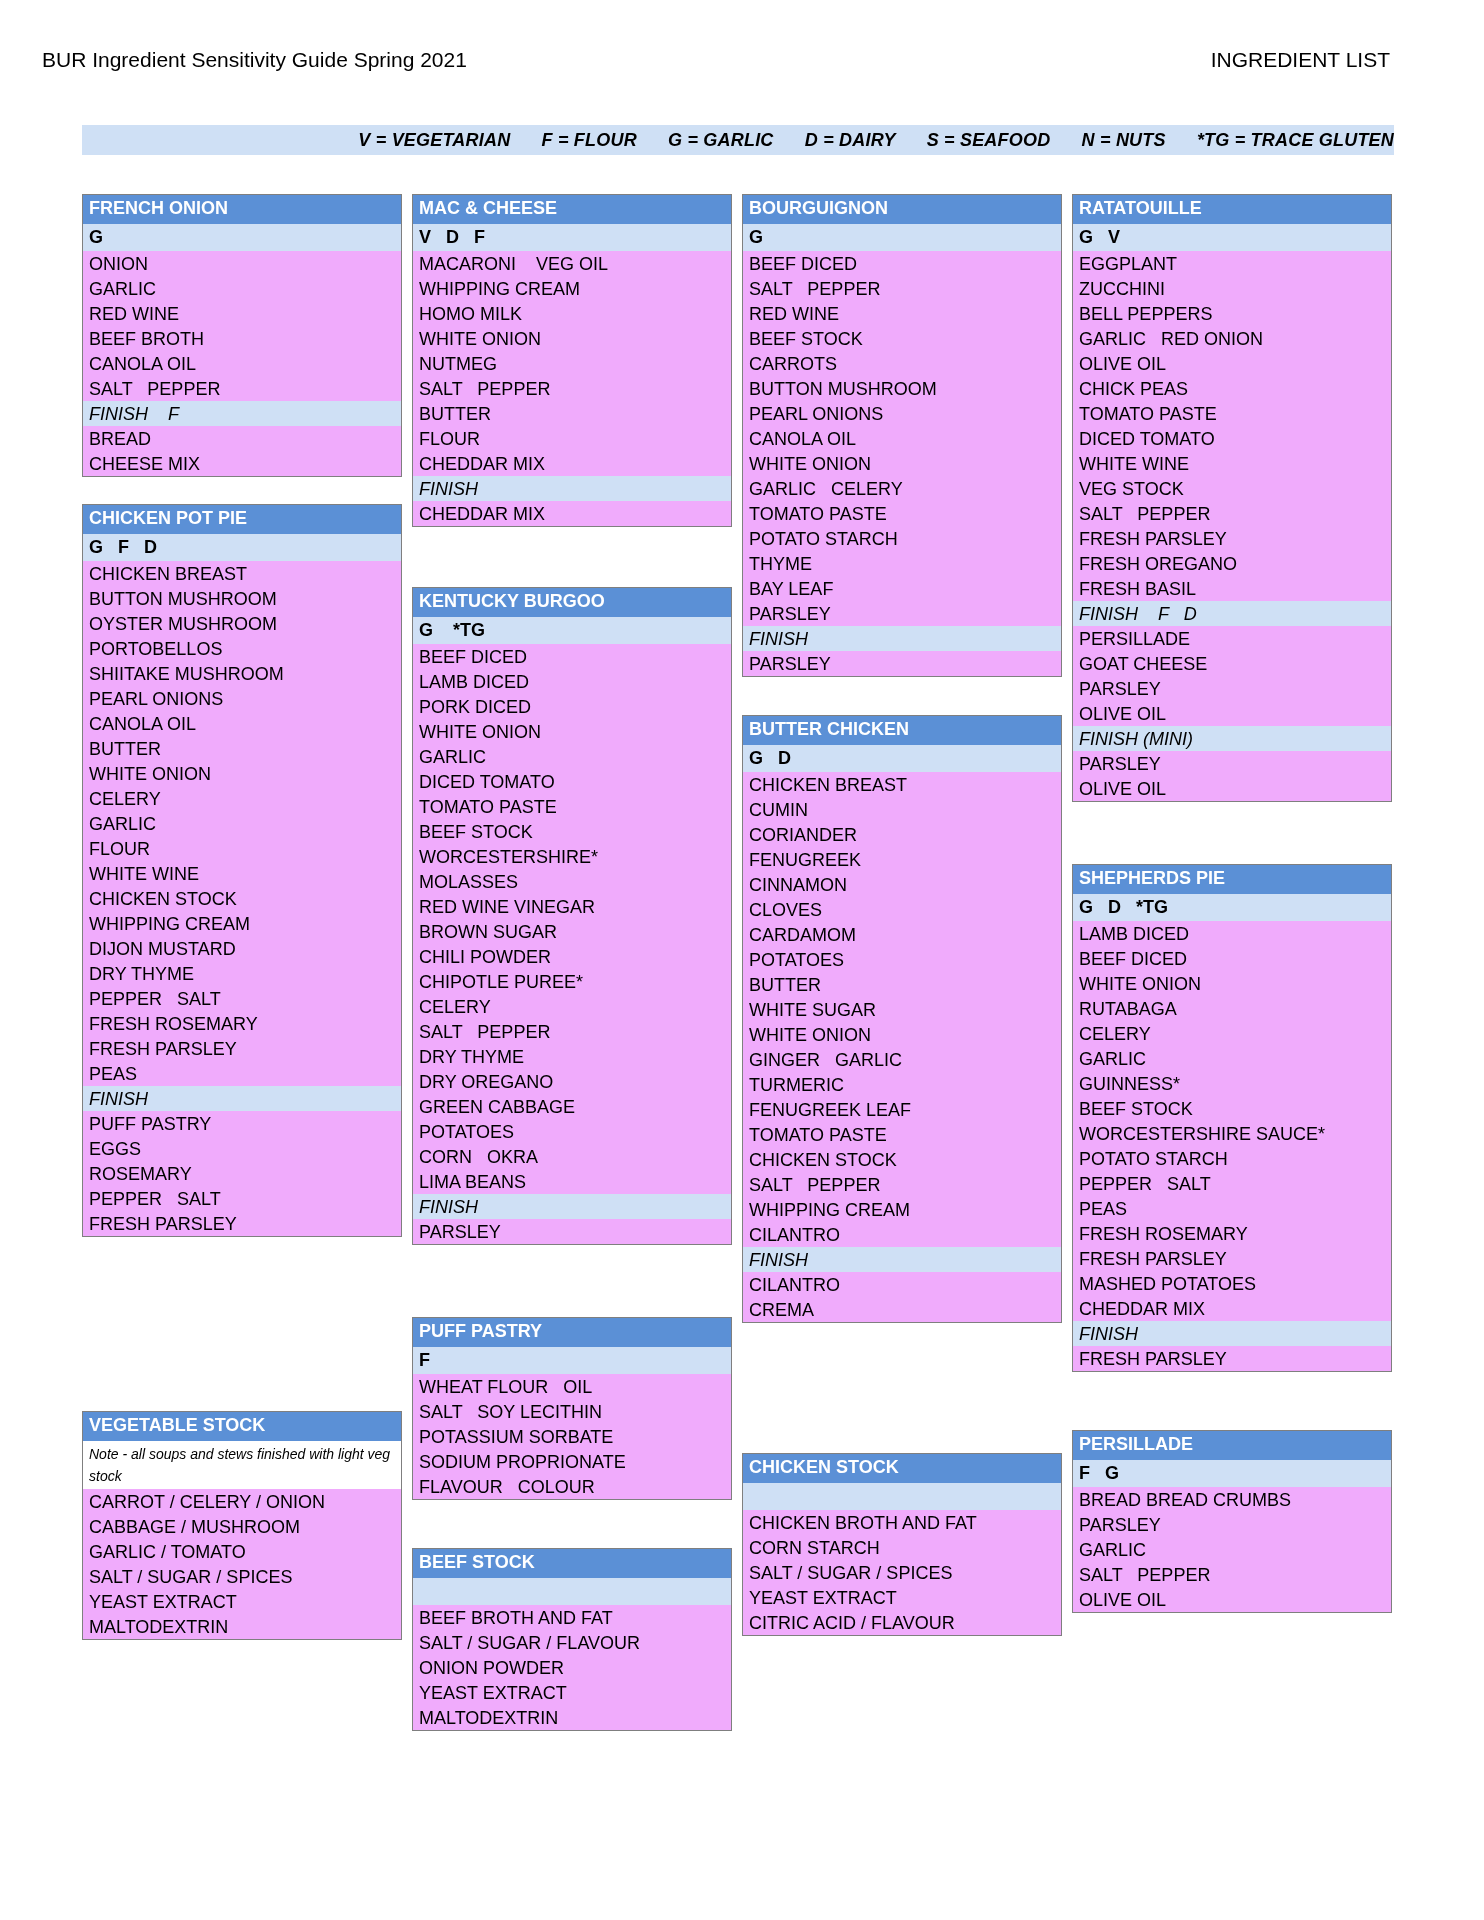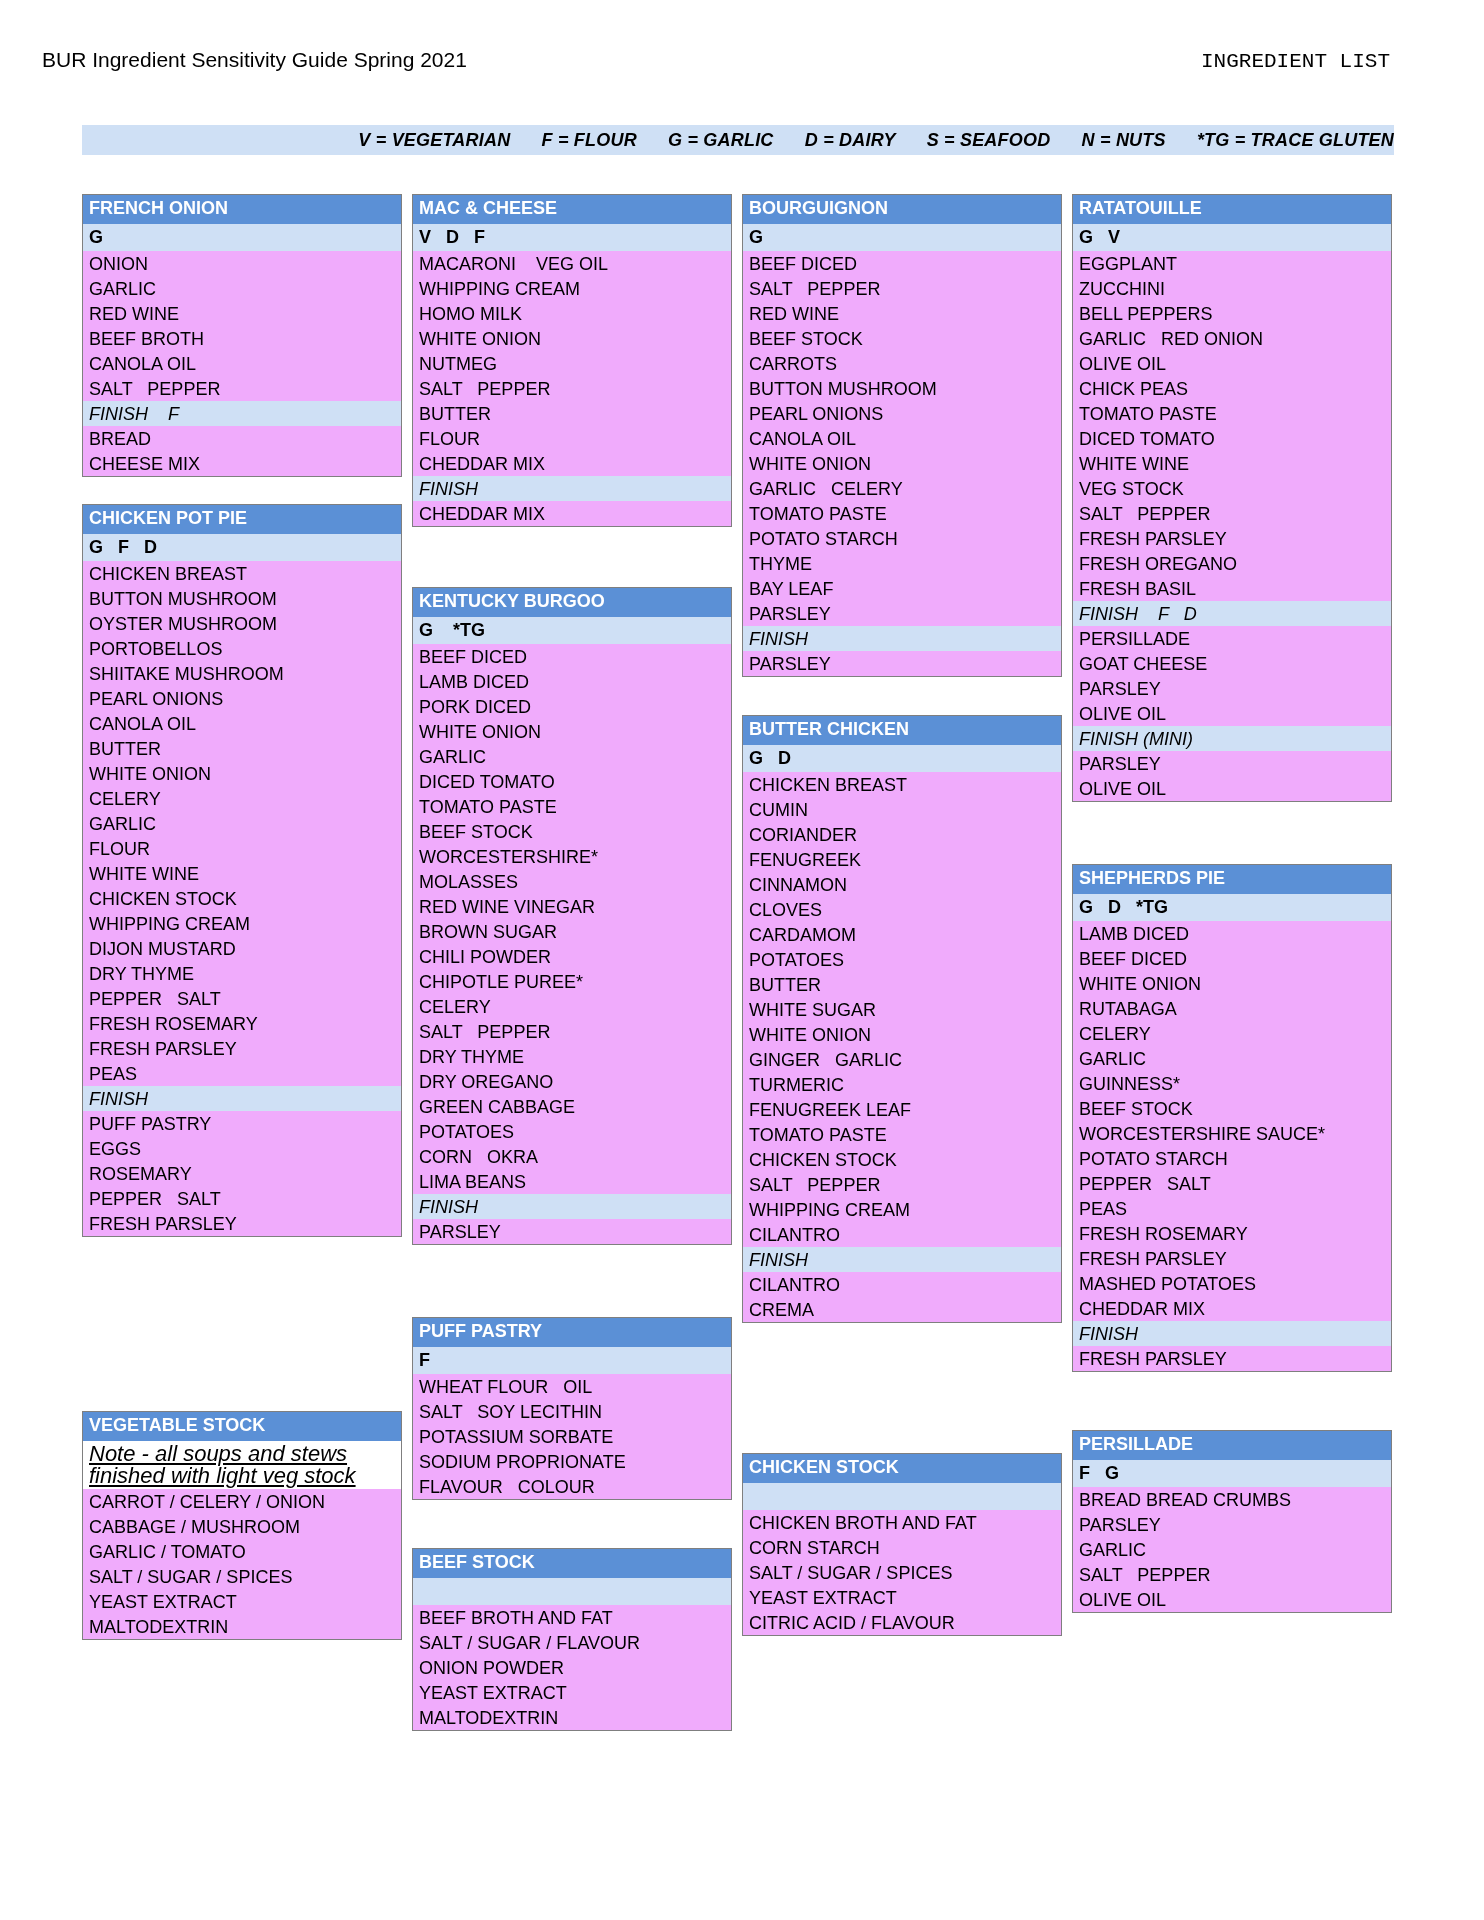--- a/index.html
+++ b/index.html
@@ -27,21 +27,21 @@
     position: absolute;
     top: 48px;
     left: 42px;
     right: 42px;
     display: flex;
     justify-content: space-between;
     align-items: baseline;
     font-size: 21px;
   }
   .doc-header .left { text-align: left; }
-  .doc-header .right { text-align: right; font-family: Liberation Mono, monospace; }
+  .doc-header .right { text-align: right; }
 
   
   .legend {
     position: absolute;
     top: 125px;
     left: 82px;
     width: 1312px;
     height: 30px;
     background: #cfe0f5;
     display: flex;
@@ -93,26 +93,25 @@
     padding: 3px 6px 4px 6px;
     border-left: 1px solid #7f7f7f;
     border-right: 1px solid #7f7f7f;
     line-height: 20px;
     white-space: pre;
   }
   .card-tags.empty { min-height: 20px; }
   .card-note {
     background: #ffffff;
     font-style: italic;
-    font-size: 22px;
+    font-size: 14px;
     padding: 2px 6px 2px 6px;
     border-left: 1px solid #7f7f7f;
     border-right: 1px solid #7f7f7f;
     line-height: 22px;
-    text-decoration: underline;
   }
   .rows {
     border-left: 1px solid #7f7f7f;
     border-right: 1px solid #7f7f7f;
     border-bottom: 1px solid #7f7f7f;
     background: #f0abfc;
   }
   .row {
     font-size: 18px;
     line-height: 22px;

